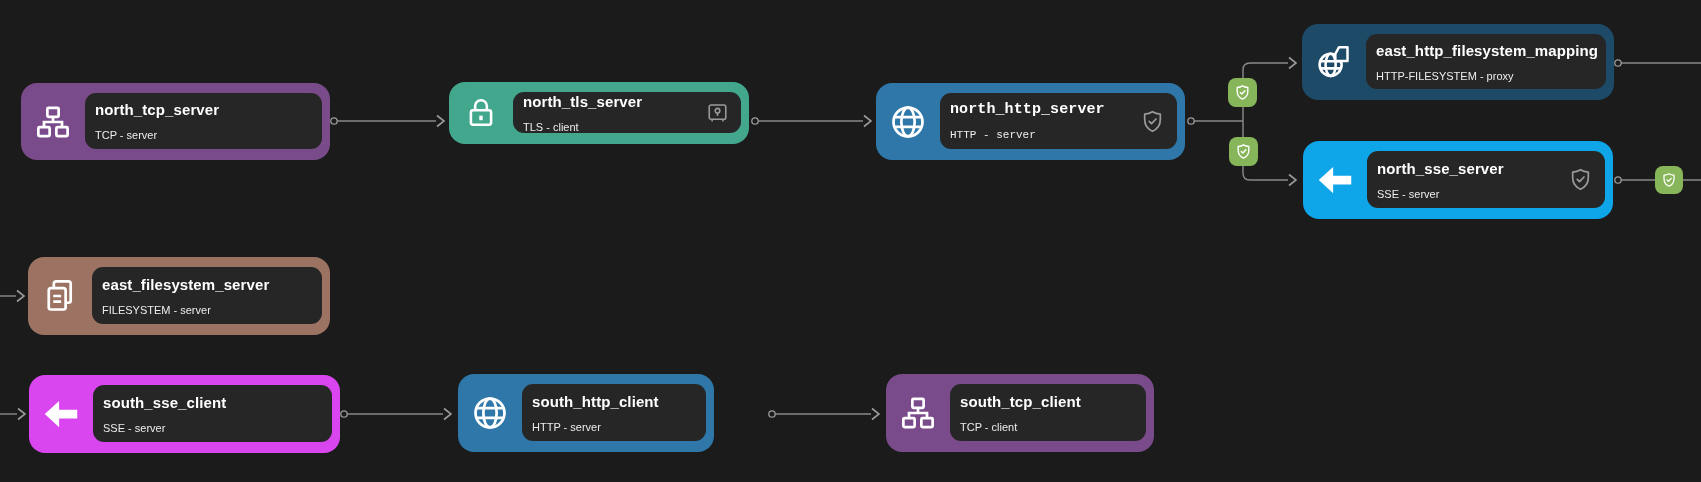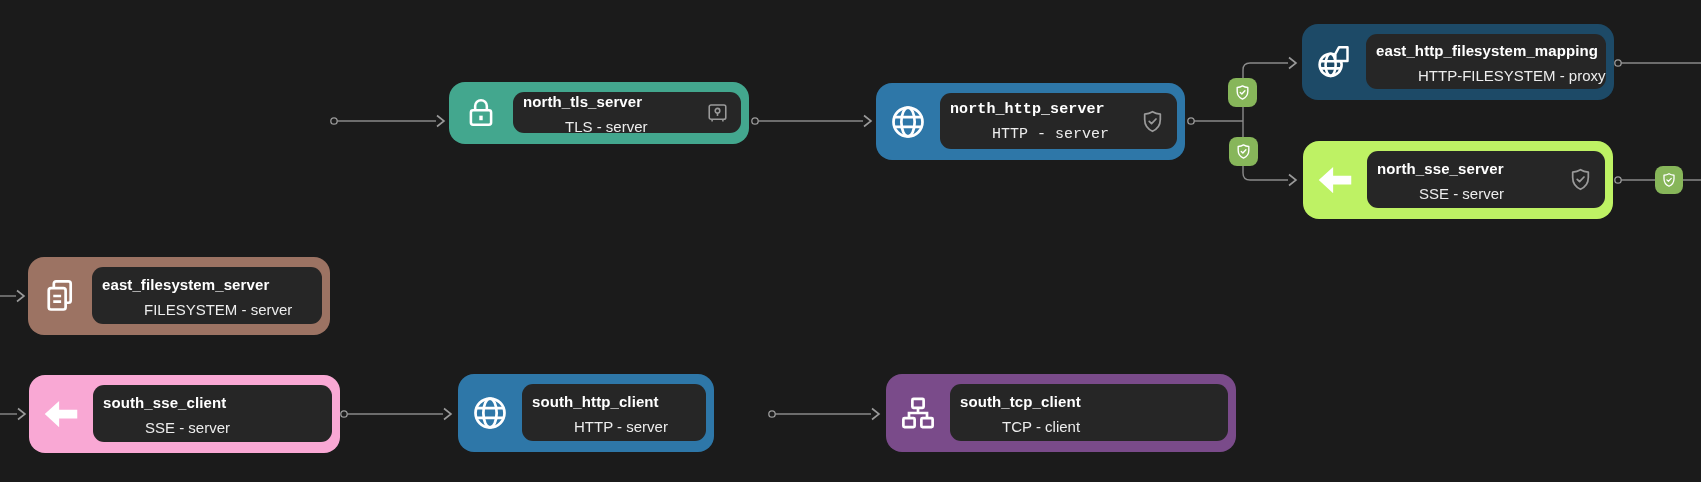--- a/index.html
+++ b/index.html
@@ -28,21 +28,21 @@
   }
   .node .textcol{
     display:flex;flex-direction:column;justify-content:center;
     padding-left:10px;gap:11px;flex:1;min-width:0;
   }
   .node .title{
     color:#ffffff;font-size:15px;font-weight:700;line-height:17px;
     white-space:nowrap;letter-spacing:.1px;
   }
   .node .subtitle{
-    color:#ededed;font-size:15px;line-height:12px;white-space:nowrap;margin-left:42px;
+    color:#ededed;font-size:11px;line-height:12px;white-space:nowrap;
   }
   .node .trailing{
     flex:0 0 auto;margin-right:12px;display:flex;align-items:center;
   }
   .icon-main svg{display:block;}
   .badge{
     position:absolute;z-index:2;width:29px;height:29px;border-radius:8px;
     display:flex;align-items:center;justify-content:center;
   }
   .badge svg{display:block;}
@@ -83,33 +83,49 @@
 
     <path class="wire" d="M346 414 H443"></path>
     <path class="head" d="M444 408.5 L451 414 L444 419.5"></path>
     <circle class="port" cx="344" cy="414" r="3.2"></circle>
 
     <path class="wire" d="M774 414 H871"></path>
     <path class="head" d="M872 408.5 L879 414 L872 419.5"></path>
     <circle class="port" cx="772" cy="414" r="3.2"></circle>
   </svg>
 
+  <div class="node" style="left: 21px; top: 83px; width: 309px; height: 77px; background-color: rgb(122, 75, 138); --c: #7a4b8a;">
+    <div class="strip icon-main">
+      <svg width="36" height="36" viewBox="0 0 32 32" fill="none" stroke="#ffffff" stroke-width="2.4">
+        <rect x="11" y="3.5" width="10" height="8" rx="1"></rect>
+        <rect x="3" y="20.5" width="10" height="8" rx="1"></rect>
+        <rect x="19" y="20.5" width="10" height="8" rx="1"></rect>
+        <path d="M16 11.5 V16 M8 20.5 V16 H24 V20.5"></path>
+      </svg>
+    </div>
+    <div class="panel">
+      <div class="textcol">
+        <div class="title">north_tcp_server</div>
+        <div class="subtitle">TCP - server</div>
+      </div>
+    </div>
+  </div>
 
   <div class="node" style="left: 449px; top: 82px; width: 300px; height: 62px; background-color: rgb(67, 167, 142); --c: #43a78e;">
     <div class="strip icon-main">
       <svg width="34" height="34" viewBox="0 0 32 32" fill="none" stroke="#ffffff" stroke-width="2.4">
         <rect x="6.5" y="13.5" width="19" height="13.5" rx="2"></rect>
         <path d="M10.5 13.5 V9.5 a5.5 5.5 0 0 1 11 0 V13.5"></path>
         <path d="M16 18.5 V22.8" stroke-width="3.2"></path>
       </svg>
     </div>
     <div class="panel">
       <div class="textcol">
         <div class="title">north_tls_server</div>
-        <div class="subtitle">TLS - server</div>
+        <div class="subtitle">TLS - client</div>
       </div>
       <div class="trailing">
         <svg width="23" height="23" viewBox="0 0 32 32" fill="none" stroke="#9a9a9a" stroke-width="2.2">
           <rect x="4.5" y="5.5" width="23" height="20" rx="2.5"></rect>
           <circle cx="16" cy="13.5" r="3.2"></circle>
           <path d="M16 16.7 V20.8"></path>
           <path d="M8.5 25.5 V28.5 M23.5 25.5 V28.5"></path>
         </svg>
       </div>
     </div>
@@ -147,21 +163,21 @@
       </svg>
     </div>
     <div class="panel">
       <div class="textcol">
         <div class="title">east_http_filesystem_mapping</div>
         <div class="subtitle">HTTP-FILESYSTEM - proxy</div>
       </div>
     </div>
   </div>
 
-  <div class="node" style="left: 1303px; top: 141px; width: 310px; height: 78px; background-color: #bef264; --c: #5b7b4d;">
+  <div class="node" style="left: 1303px; top: 141px; width: 310px; height: 78px; background-color: #0ea5e9; --c: #5b7b4d;">
     <div class="strip icon-main">
       <svg width="40" height="40" viewBox="0 0 32 32">
         <path d="M29 12.5 H14.5 V5.5 L3 16 L14.5 26.5 V19.5 H29 Z" fill="#ffffff"></path>
       </svg>
     </div>
     <div class="panel">
       <div class="textcol">
         <div class="title">north_sse_server</div>
         <div class="subtitle">SSE - server</div>
       </div>
@@ -183,21 +199,21 @@
       </svg>
     </div>
     <div class="panel">
       <div class="textcol">
         <div class="title">east_filesystem_server</div>
         <div class="subtitle">FILESYSTEM - server</div>
       </div>
     </div>
   </div>
 
-  <div class="node" style="left: 29px; top: 375px; width: 311px; height: 78px; background-color: #f9a8d4; --c: #5b7b4d;">
+  <div class="node" style="left: 29px; top: 375px; width: 311px; height: 78px; background-color: #d946ef; --c: #5b7b4d;">
     <div class="strip icon-main">
       <svg width="40" height="40" viewBox="0 0 32 32">
         <path d="M29 12.5 H14.5 V5.5 L3 16 L14.5 26.5 V19.5 H29 Z" fill="#ffffff"></path>
       </svg>
     </div>
     <div class="panel">
       <div class="textcol">
         <div class="title">south_sse_client</div>
         <div class="subtitle">SSE - server</div>
       </div>
@@ -213,21 +229,21 @@
       </svg>
     </div>
     <div class="panel">
       <div class="textcol">
         <div class="title">south_http_client</div>
         <div class="subtitle">HTTP - server</div>
       </div>
     </div>
   </div>
 
-  <div class="node" style="left: 886px; top: 374px; width: 350px; height: 78px; background-color: rgb(122, 75, 138); --c: #7a4b8a;">
+  <div class="node" style="left: 886px; top: 374px; width: 268px; height: 78px; background-color: rgb(122, 75, 138); --c: #7a4b8a;">
     <div class="strip icon-main">
       <svg width="36" height="36" viewBox="0 0 32 32" fill="none" stroke="#ffffff" stroke-width="2.4">
         <rect x="11" y="3.5" width="10" height="8" rx="1"></rect>
         <rect x="3" y="20.5" width="10" height="8" rx="1"></rect>
         <rect x="19" y="20.5" width="10" height="8" rx="1"></rect>
         <path d="M16 11.5 V16 M8 20.5 V16 H24 V20.5"></path>
       </svg>
     </div>
     <div class="panel">
       <div class="textcol">

